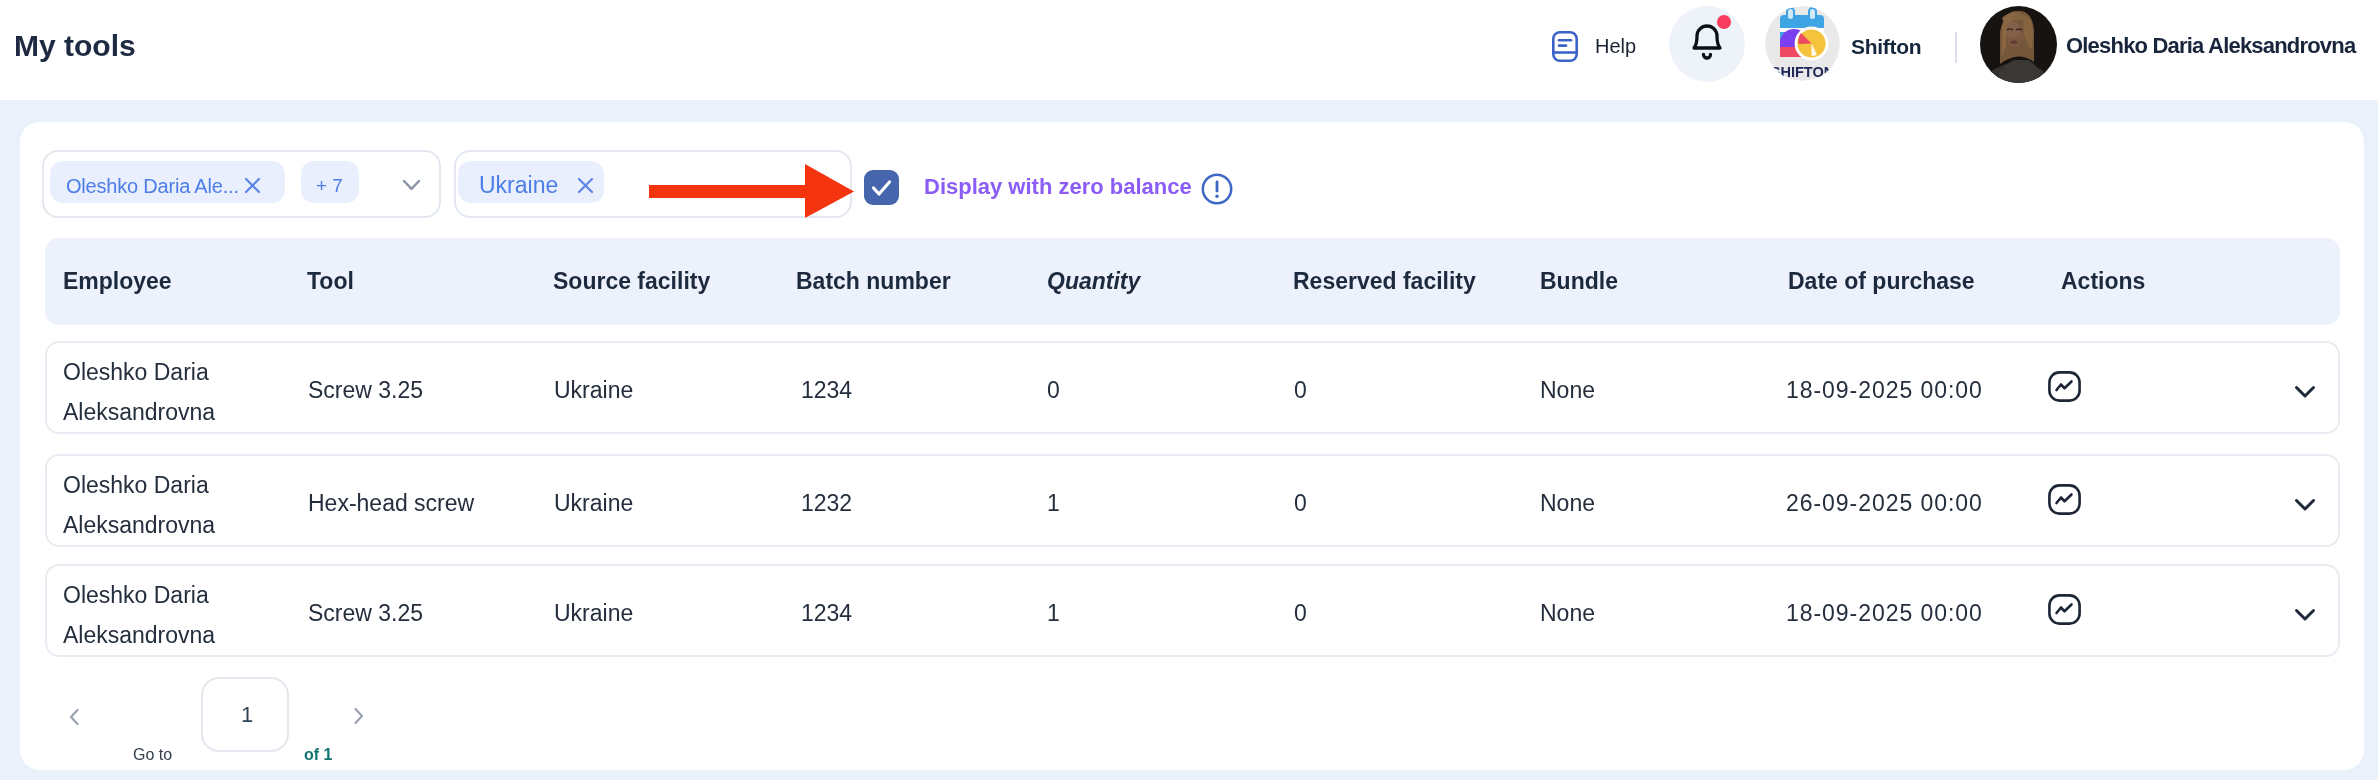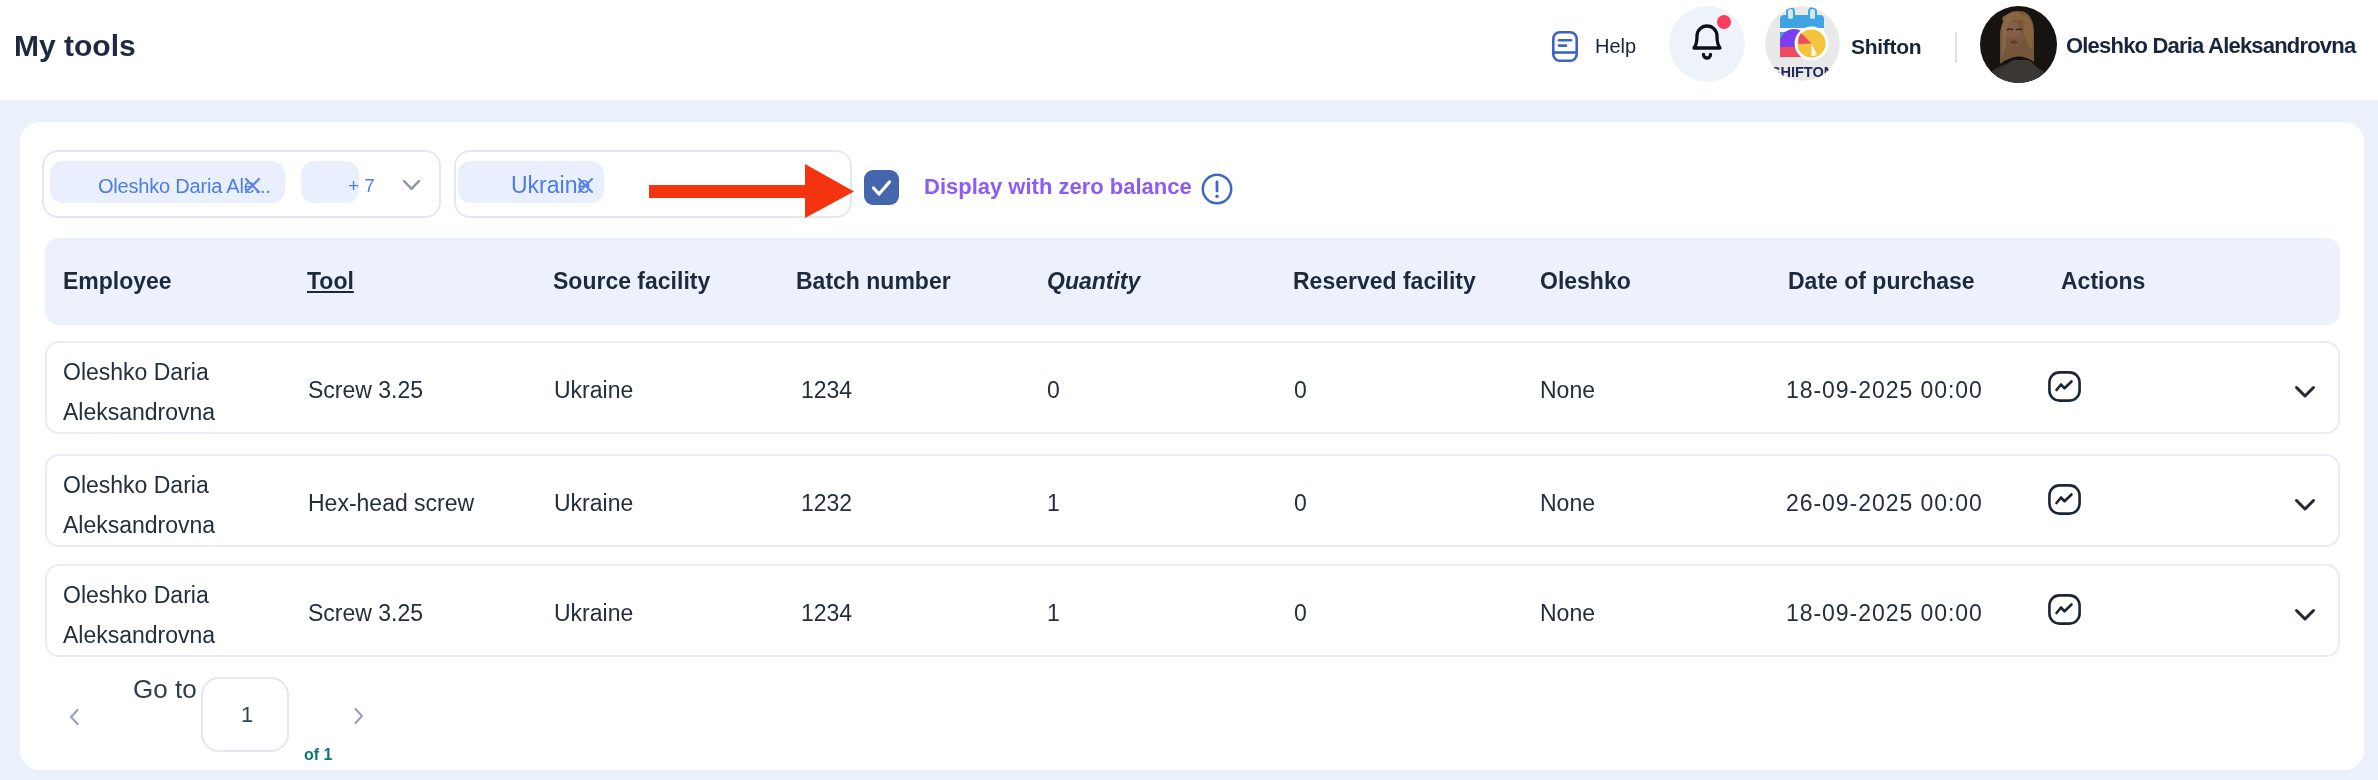--- a/index.html
+++ b/index.html
@@ -19,37 +19,37 @@
   #card { left:20px; top:122px; width:2344px; height:648px; background:#ffffff; border-radius:20px; }
 
   
   .selbox { background:#fff; border:2px solid #e3e8f0; border-radius:16px; }
   #box1 { left:42px; top:150px; width:399px; height:68px; }
   #box2 { left:454px; top:150px; width:398px; height:68px; }
   .chip { background:#e9effd; border-radius:13px; }
   #chip1 { left:50px; top:161px; width:235px; height:42px; }
   #chip2 { left:301px; top:161px; width:58px; height:42px; }
   #chip3 { left:458px; top:161px; width:146px; height:42px; }
-  .chiptx { color:#4d7de6;margin-left:32px; }
+  .chiptx { color:#4d7de6; }
 
   
   #cbx { left:864px; top:170px; width:35px; height:35px; background:#4565ac; border-radius:9px; }
   #zeroLbl { left:924px; top:176px; font-size:22px; line-height:22px; font-weight:700; color:#8b5cf6; }
 
   
   #thead { left:45px; top:238px; width:2295px; height:87px; background:#ecf1fc; border-radius:14px; }
   .th { position:absolute; white-space:nowrap; top:270px; font-size:23px; line-height:23px; font-weight:700; color:#1d2a3e; }
 
   
   .row { position:absolute; left:45px; width:2295px; height:93px; background:#fff; border:2px solid #e9ecf2; border-radius:14px; }
   .td { position:absolute; white-space:nowrap; font-size:23px; line-height:23px; color:#242e3d; }
   .td1 { line-height:40px; }
 
   
-  #goto { left:133px; top:679px; font-size:26px; line-height:21px; color:#333d4b; }
+  #goto { left:133px; top:744px; font-size:16px; line-height:21px; color:#333d4b; }
   #pbox { left:201px; top:677px; width:88px; height:75px; background:#fff; border:2px solid #e4e7ed; border-radius:18px; }
   #pnum { left:241px; top:704px; font-size:22px; line-height:22px; color:#2e4558; }
   #of1 { left:304px; top:745px; font-size:16px; line-height:20px; font-weight:700; color:#0f766e; }
 </style>
 </head>
 <body>
 
 <div id="hdr" class="abs"></div>
 <div id="title" class="abs">My tools</div>
 
@@ -146,26 +146,26 @@
 </svg>
 <div id="zeroLbl" class="abs">Display with zero balance</div>
 <svg class="abs" style="left:1201px; top:173px;" width="32" height="32" viewBox="0 0 32 32">
   <circle cx="16" cy="16" r="14.2" fill="none" stroke="#3e68c4" stroke-width="2.5"></circle>
   <line x1="16" y1="9" x2="16" y2="18" stroke="#3e68c4" stroke-width="2.8" stroke-linecap="round"></line>
   <circle cx="16" cy="23.2" r="1.7" fill="#3e68c4"></circle>
 </svg>
 
 <div id="thead" class="abs"></div>
 <div class="th" style="left:63px;">Employee</div>
-<div class="th" style="left:307px;text-decoration:underline;">Tool</div>
+<div class="th" style="left:307px;">Tool</div>
 <div class="th" style="left:553px;">Source facility</div>
 <div class="th" style="left:796px;">Batch number</div>
 <div class="th" style="left:1047px;font-style:italic;">Quantity</div>
 <div class="th" style="left:1293px;">Reserved facility</div>
-<div class="th" style="left:1540px;">Oleshko</div>
+<div class="th" style="left:1540px;">Bundle</div>
 <div class="th" style="left:1788px;">Date of purchase</div>
 <div class="th" style="left:2034px;margin-left:27px;">Actions</div>
 
 <div class="row" style="top:341px;"></div>
 <div class="row" style="top:454px;"></div>
 <div class="row" style="top:564px;"></div>
 
 <div class="td td1" style="left:63px; top:352px;">Oleshko Daria<br>Aleksandrovna</div>
 <div class="td" style="left:308px; top:379px;">Screw 3.25</div>
 <div class="td" style="left:554px; top:379px;">Ukraine</div>

